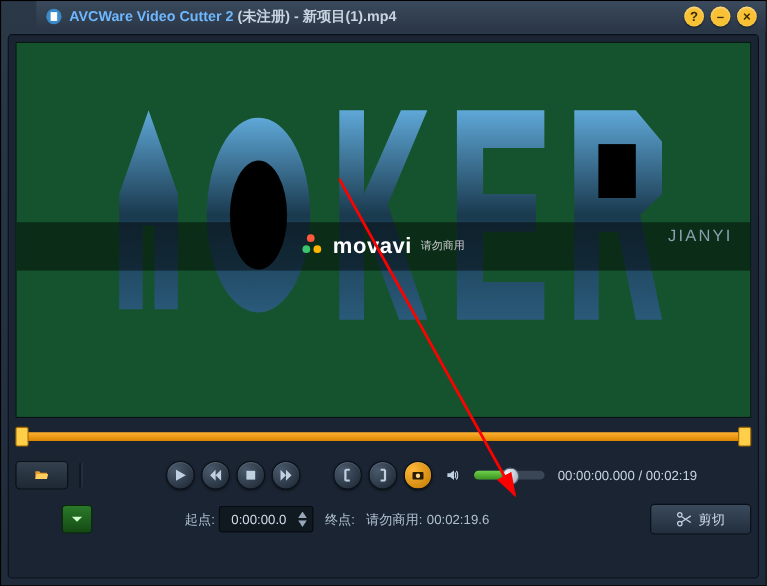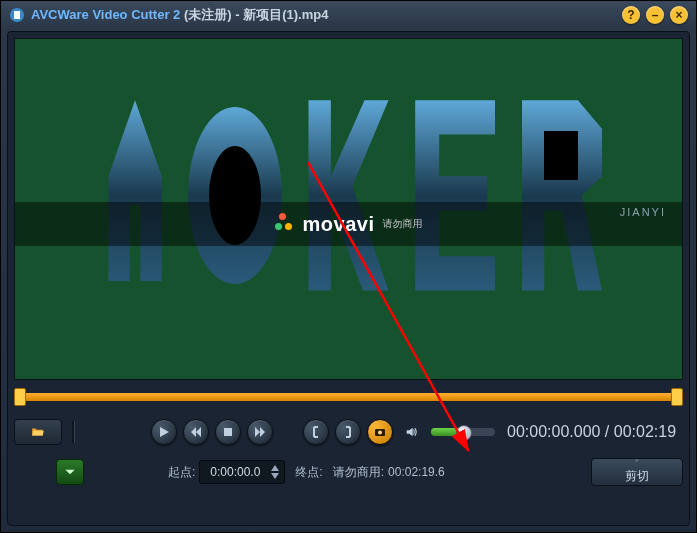--- a/index.html
+++ b/index.html
@@ -1,17 +1,17 @@
 <!DOCTYPE html>
 <html><head>
 <meta charset="utf-8">
 <style>
   html,body{margin:0;padding:0;background:#3a3a3a;font-family:"Microsoft YaHei",Arial,sans-serif;font-size:12px;color:#b0c0d0;}
   .window{width:697px;height:533px;background:linear-gradient(#2a3848,#1f2b3a);border:1px solid #000;box-sizing:border-box;position:relative;}
-  .titlebar{height:28px;display:flex;align-items:center;padding:0 8px;background:linear-gradient(#3a4a5c,#2a3646);}
+  .titlebar{height:28px;display:flex;align-items:center;padding:0 8px;background:linear-gradient(#3a4a5c,#2a3646);margin-left:32px;}
   .title-icon{width:16px;height:16px;margin-right:6px;}
   .title{flex:1;font-size:13px;font-weight:bold;}
   .title .app{color:#6fb8ff;}
   .title .file{color:#c8d4e0;}
   .winbtns{display:flex;gap:6px;}
   .winbtn{width:18px;height:18px;border-radius:50%;background:#f8c033;display:flex;align-items:center;justify-content:center;color:#3a2800;font-weight:bold;font-size:12px;cursor:pointer;box-shadow:inset 0 1px 2px rgba(255,255,255,.5),0 1px 2px rgba(0,0,0,.5);}
   .content{position:absolute;top:30px;left:6px;right:6px;bottom:6px;background:#1a2432;border:1px solid #0a1018;border-radius:4px;box-sizing:border-box;padding:6px;}
   .video-frame{height:340px;background:#14532d;border:1px solid #0a1018;position:relative;overflow:hidden;}
   .poster{position:absolute;inset:0;}
   .letter{position:absolute;top:18%;bottom:26%;background:linear-gradient(180deg,#5fa8d8 0%,#1a3a4e 50%,#2a5a7a 100%);box-shadow:0 0 30px rgba(40,90,130,.8);}
@@ -24,48 +24,48 @@
   .l5::after{content:"";position:absolute;left:28%;top:16%;width:42%;height:26%;background:#000;}
   .wm-band{position:absolute;left:0;right:0;top:48%;height:44px;background:rgba(0,0,0,.45);display:flex;align-items:center;justify-content:center;gap:8px;}
   .wm-logo{display:flex;align-items:center;gap:6px;}
   .wm-logo .dots{width:22px;height:22px;position:relative;}
   .wm-logo .dots span{position:absolute;width:7px;height:7px;border-radius:50%;}
   .wm-logo .dots span:nth-child(1){left:4px;top:0;background:#ff5a3c;}
   .wm-logo .dots span:nth-child(2){left:0;top:10px;background:#3cc46e;}
   .wm-logo .dots span:nth-child(3){left:10px;top:10px;background:#ffb400;}
   .wm-brand{color:#fff;font-size:20px;font-weight:600;letter-spacing:.5px;}
   .wm-sub{font-size:10px;color:#c8c8c8;line-height:12px;}
-  .wm-right{position:absolute;right:16px;top:49%;color:#8aa0b0;font-size:11px;letter-spacing:2px;}
+  .wm-right{position:absolute;right:16px;top:49%;color:#8aa0b0;font-size:15px;letter-spacing:2px;}
   .timeline-area{margin-top:4px;height:26px;position:relative;}
   .timeline-track{position:absolute;left:4px;right:4px;top:10px;height:6px;background:#3a4656;border-radius:3px;}
   .timeline-sel{position:absolute;left:4px;right:4px;top:9px;height:8px;background:linear-gradient(#ffb030,#d88400);border-radius:2px;}
   .tl-handle{position:absolute;top:4px;width:10px;height:16px;background:#ffcf4a;border:1px solid #a06800;border-radius:2px;}
   .tl-handle.left{left:0;}
   .tl-handle.right{right:0;}
   .controls{margin-top:6px;height:32px;display:flex;align-items:center;gap:6px;}
   .cbtn{width:24px;height:24px;border-radius:50%;background:radial-gradient(circle at 30% 30%,#4a5a6c,#1a2430);border:1px solid #0a1018;display:flex;align-items:center;justify-content:center;cursor:pointer;box-shadow:0 1px 2px rgba(0,0,0,.6),inset 0 1px 1px rgba(255,255,255,.15);}
   .cbtn svg{width:12px;height:12px;fill:#c0d0e0;}
   .cbtn.accent{background:radial-gradient(circle at 30% 30%,#ffb838,#c07800);}
   .cbtn.accent svg{fill:#2a1c00;}
   .openbtn{width:46px;height:24px;border-radius:4px;background:linear-gradient(#34404e,#1e2834);border:1px solid #0a1018;display:flex;align-items:center;justify-content:center;cursor:pointer;}
   .sep{width:2px;height:22px;background:#0e1620;margin:0 4px;border-right:1px solid #34404e;}
   .vol-track{width:64px;height:8px;background:#3a4656;border-radius:4px;position:relative;margin-left:2px;}
   .vol-fill{height:100%;background:linear-gradient(#6dd24a,#3a9020);border-radius:4px;}
   .vol-thumb{position:absolute;top:-3px;width:14px;height:14px;border-radius:50%;background:radial-gradient(circle at 30% 30%,#eef4fa,#98a8b8);border:1px solid #556070;}
-  .timedisp{margin-left:6px;color:#c8d4e0;font-size:16px;}
+  .timedisp{margin-left:6px;color:#c8d4e0;font-size:12px;}
   .row2{margin-top:8px;height:32px;display:flex;align-items:center;gap:4px;padding-left:42px;}
   .chev{width:26px;height:24px;border-radius:4px;background:linear-gradient(#2a7a2a,#144a14);border:1px solid #082a08;display:flex;align-items:center;justify-content:center;cursor:pointer;}
   .chev svg{fill:#d0ffd0;width:14px;height:14px;}
   .lab{color:#b0c0d0;margin-left:6px;}
   .timefield{display:flex;align-items:center;background:#101820;border:1px solid #060a10;border-radius:3px;height:22px;padding:0 4px;}
   .timefield span{color:#d0dcea;min-width:62px;text-align:center;}
   .spinners{display:flex;flex-direction:column;margin-left:4px;}
   .spin{width:10px;height:8px;display:flex;align-items:center;justify-content:center;cursor:pointer;}
   .spin svg{width:8px;height:6px;fill:#98a8b8;}
-  .cutbtn{margin-left:auto;width:90px;height:26px;border-radius:4px;background:linear-gradient(#3a4a5c,#222e3c);border:1px solid #0a1018;display:flex;align-items:center;justify-content:center;gap:6px;cursor:pointer;color:#d0dcea;flex-direction:column;}
+  .cutbtn{margin-left:auto;width:90px;height:26px;border-radius:4px;background:linear-gradient(#3a4a5c,#222e3c);border:1px solid #0a1018;display:flex;align-items:center;justify-content:center;gap:6px;cursor:pointer;color:#d0dcea;}
   .arrow{position:absolute;pointer-events:none;}
 </style>
 </head>
 <body>
 
 <div class="window">
 
   <div class="titlebar">
     <svg class="title-icon" viewBox="0 0 16 16">
         <circle cx="8" cy="8" r="7" fill="#3a8ac8"></circle>

